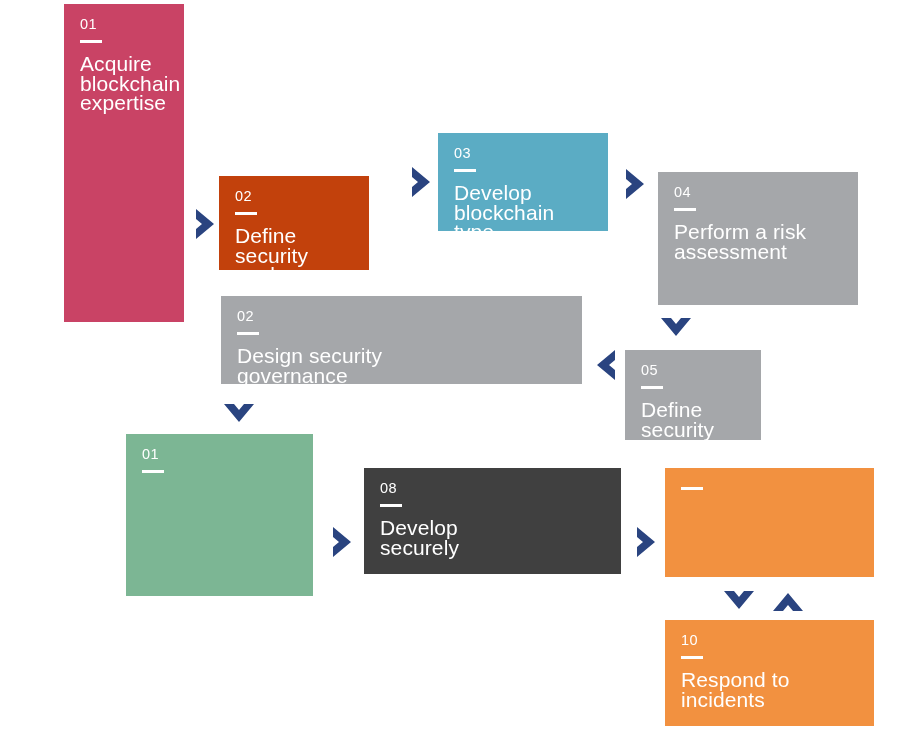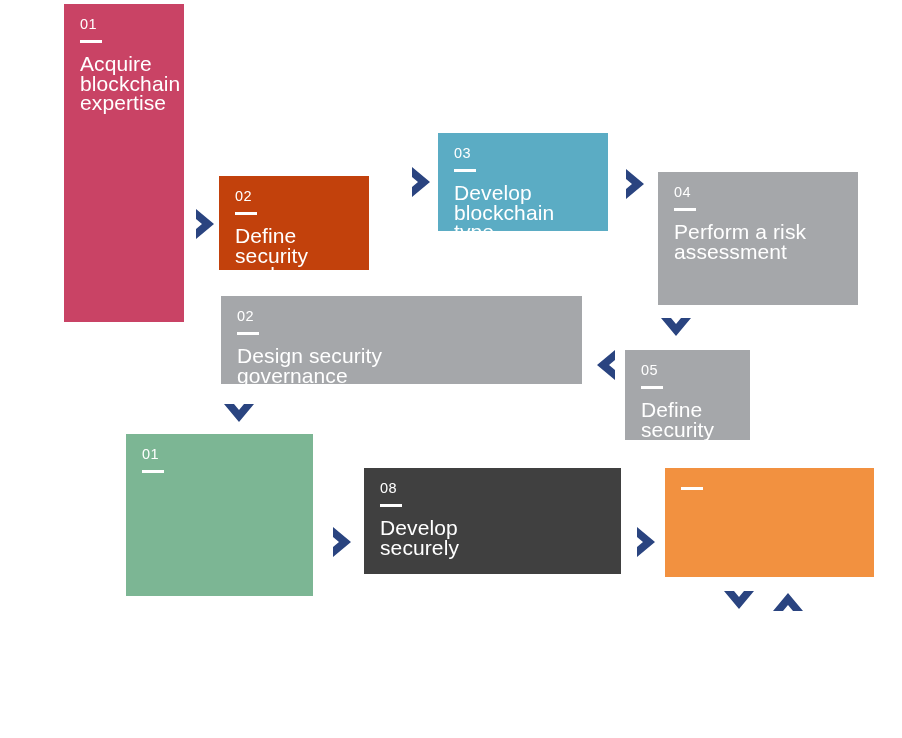--- a/index.html
+++ b/index.html
@@ -73,21 +73,21 @@
       <div class="step-rule"></div>
       <div class="step-title">Develop
 blockchain type</div>
     </div>
     <div class="step-box" style="left: 658px; top: 172px; width: 200px; height: 133px; background: rgb(165, 167, 170);">
       <div class="step-num">04</div>
       <div class="step-rule"></div>
       <div class="step-title">Perform a risk
 assessment</div>
     </div>
-    <div class="step-box" style="left: 625px; top: 350px; width: 125px; height: 90px; background: rgb(165, 167, 170);">
+    <div class="step-box" style="left: 625px; top: 350px; width: 136px; height: 90px; background: rgb(165, 167, 170);">
       <div class="step-num">05</div>
       <div class="step-rule"></div>
       <div class="step-title">Define security
 controls</div>
     </div>
     <div class="step-box" style="left: 221px; top: 296px; width: 361px; height: 88px; background: rgb(165, 167, 170);">
       <div class="step-num">02</div>
       <div class="step-rule"></div>
       <div class="step-title">Design security
 governance</div>
@@ -97,20 +97,26 @@
       <div class="step-rule"></div>
     </div>
     <div class="step-box" style="left: 364px; top: 468px; width: 257px; height: 106px; background: #404040;">
       <div class="step-num">08</div>
       <div class="step-rule"></div>
       <div class="step-title">Develop
 securely</div>
     </div>
     <div class="step-box" style="left: 665px; top: 468px; width: 209px; height: 109px; background: rgb(242, 145, 64);">
       <div class="step-rule"></div>
+    </div>
+    <div class="step-box" style="left: 665px; top: 620px; width: 209px; height: 106px; background: rgb(242, 145, 64);">
+      <div class="step-num">10</div>
+      <div class="step-rule"></div>
+      <div class="step-title">Respond to
+incidents</div>
     </div>
     <div class="chevron" style="left: 189px; top: 207px; width: 34px; height: 34px; transform: rotate(0deg);">
       <svg width="34" height="34" viewBox="0 0 34 34">
         <path d="M7 2 L25 17 L7 32 L7 22 L13 17 L7 12 Z" fill="#2A4480"></path>
       </svg>
     </div>
     <div class="chevron" style="left: 405px; top: 165px; width: 34px; height: 34px; transform: rotate(0deg);">
       <svg width="34" height="34" viewBox="0 0 34 34">
         <path d="M7 2 L25 17 L7 32 L7 22 L13 17 L7 12 Z" fill="#2A4480"></path>
       </svg>

